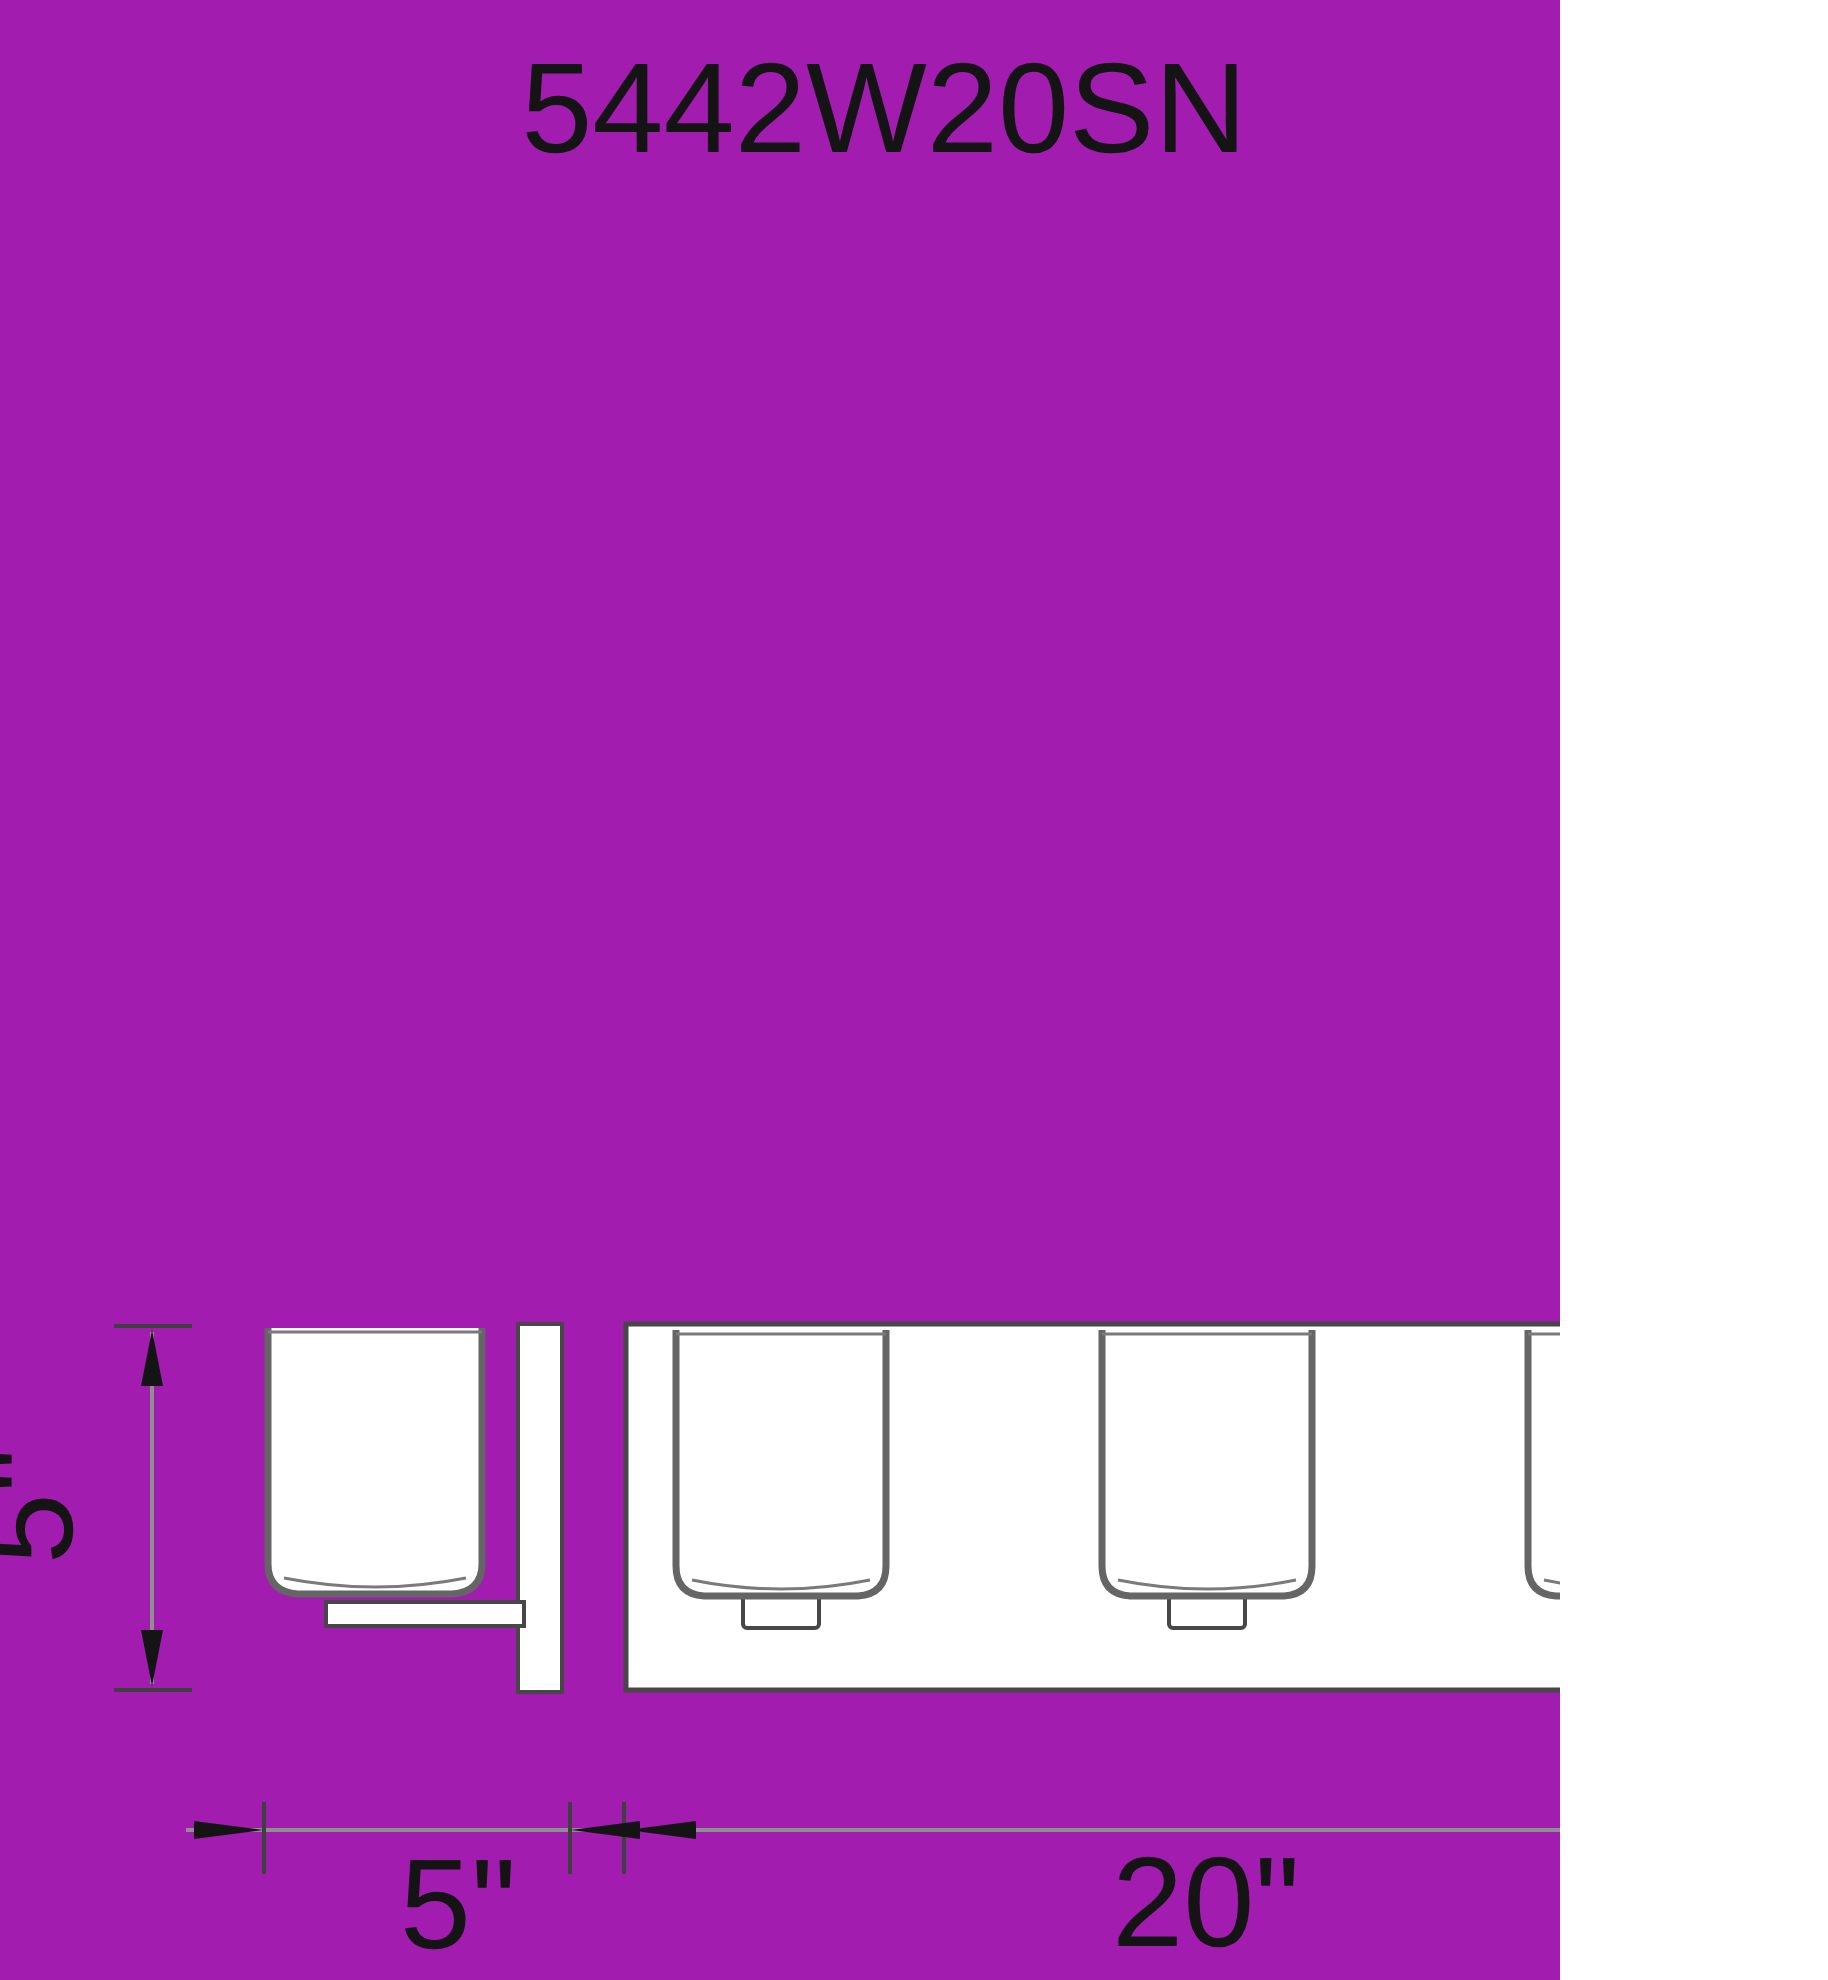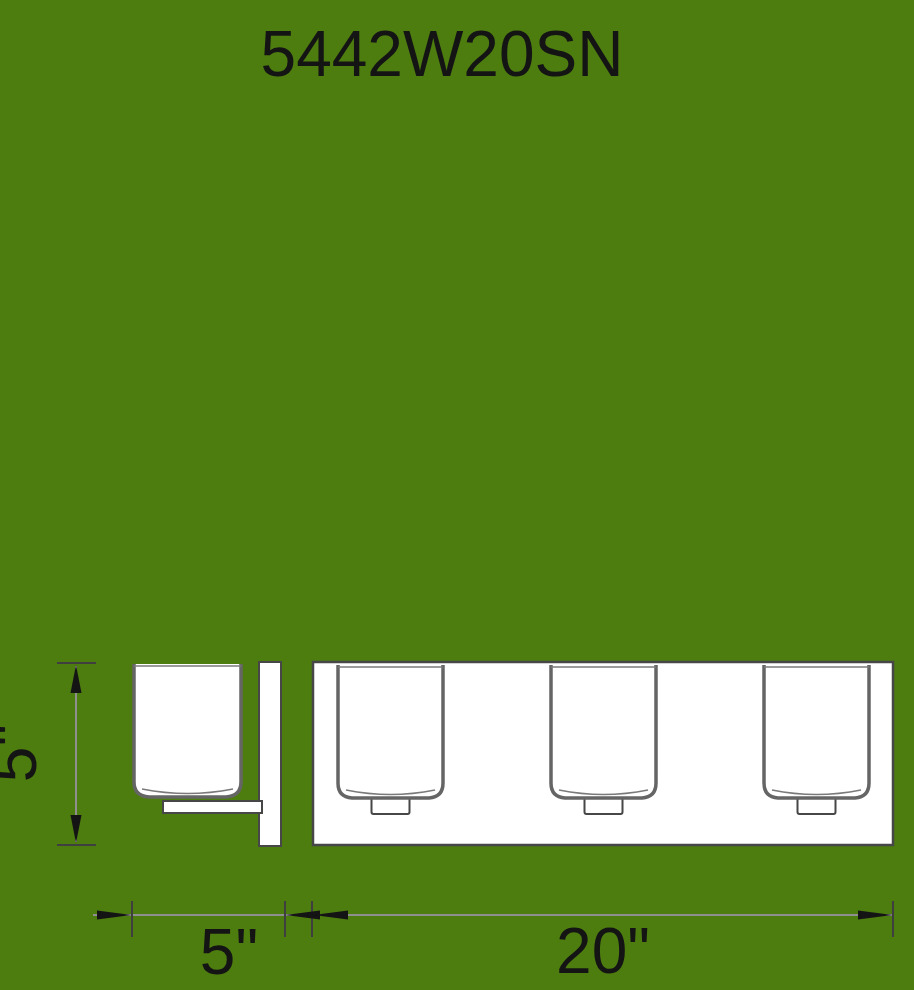--- a/index.html
+++ b/index.html
@@ -2,23 +2,23 @@
 <html><head>
 <meta charset="utf-8">
 <style>
   html, body {
     margin: 0;
     padding: 0;
     background: #ffffff;
   }
   .canvas {
     position: relative;
-    width: 914px;
+    width: 780px;
     height: 990px;
-    background: #4d7c0f;
+    background: #a21caf;
     overflow: hidden;
     font-family: "Liberation Sans", sans-serif;
   }
   svg { display: block; }
 
   .outline   { fill: #ffffff; stroke: #474747; stroke-width: 2; }
   .outline-h { fill: #ffffff; stroke: #474747; stroke-width: 2.5; }
   .shade     { fill: #ffffff; stroke: #656565; stroke-width: 3.5; stroke-linejoin: round; }
   .thinline  { fill: none; stroke: #7a7a7a; stroke-width: 1.5; }
   .dimline   { stroke: #8f8f8f; stroke-width: 2; fill: none; }

